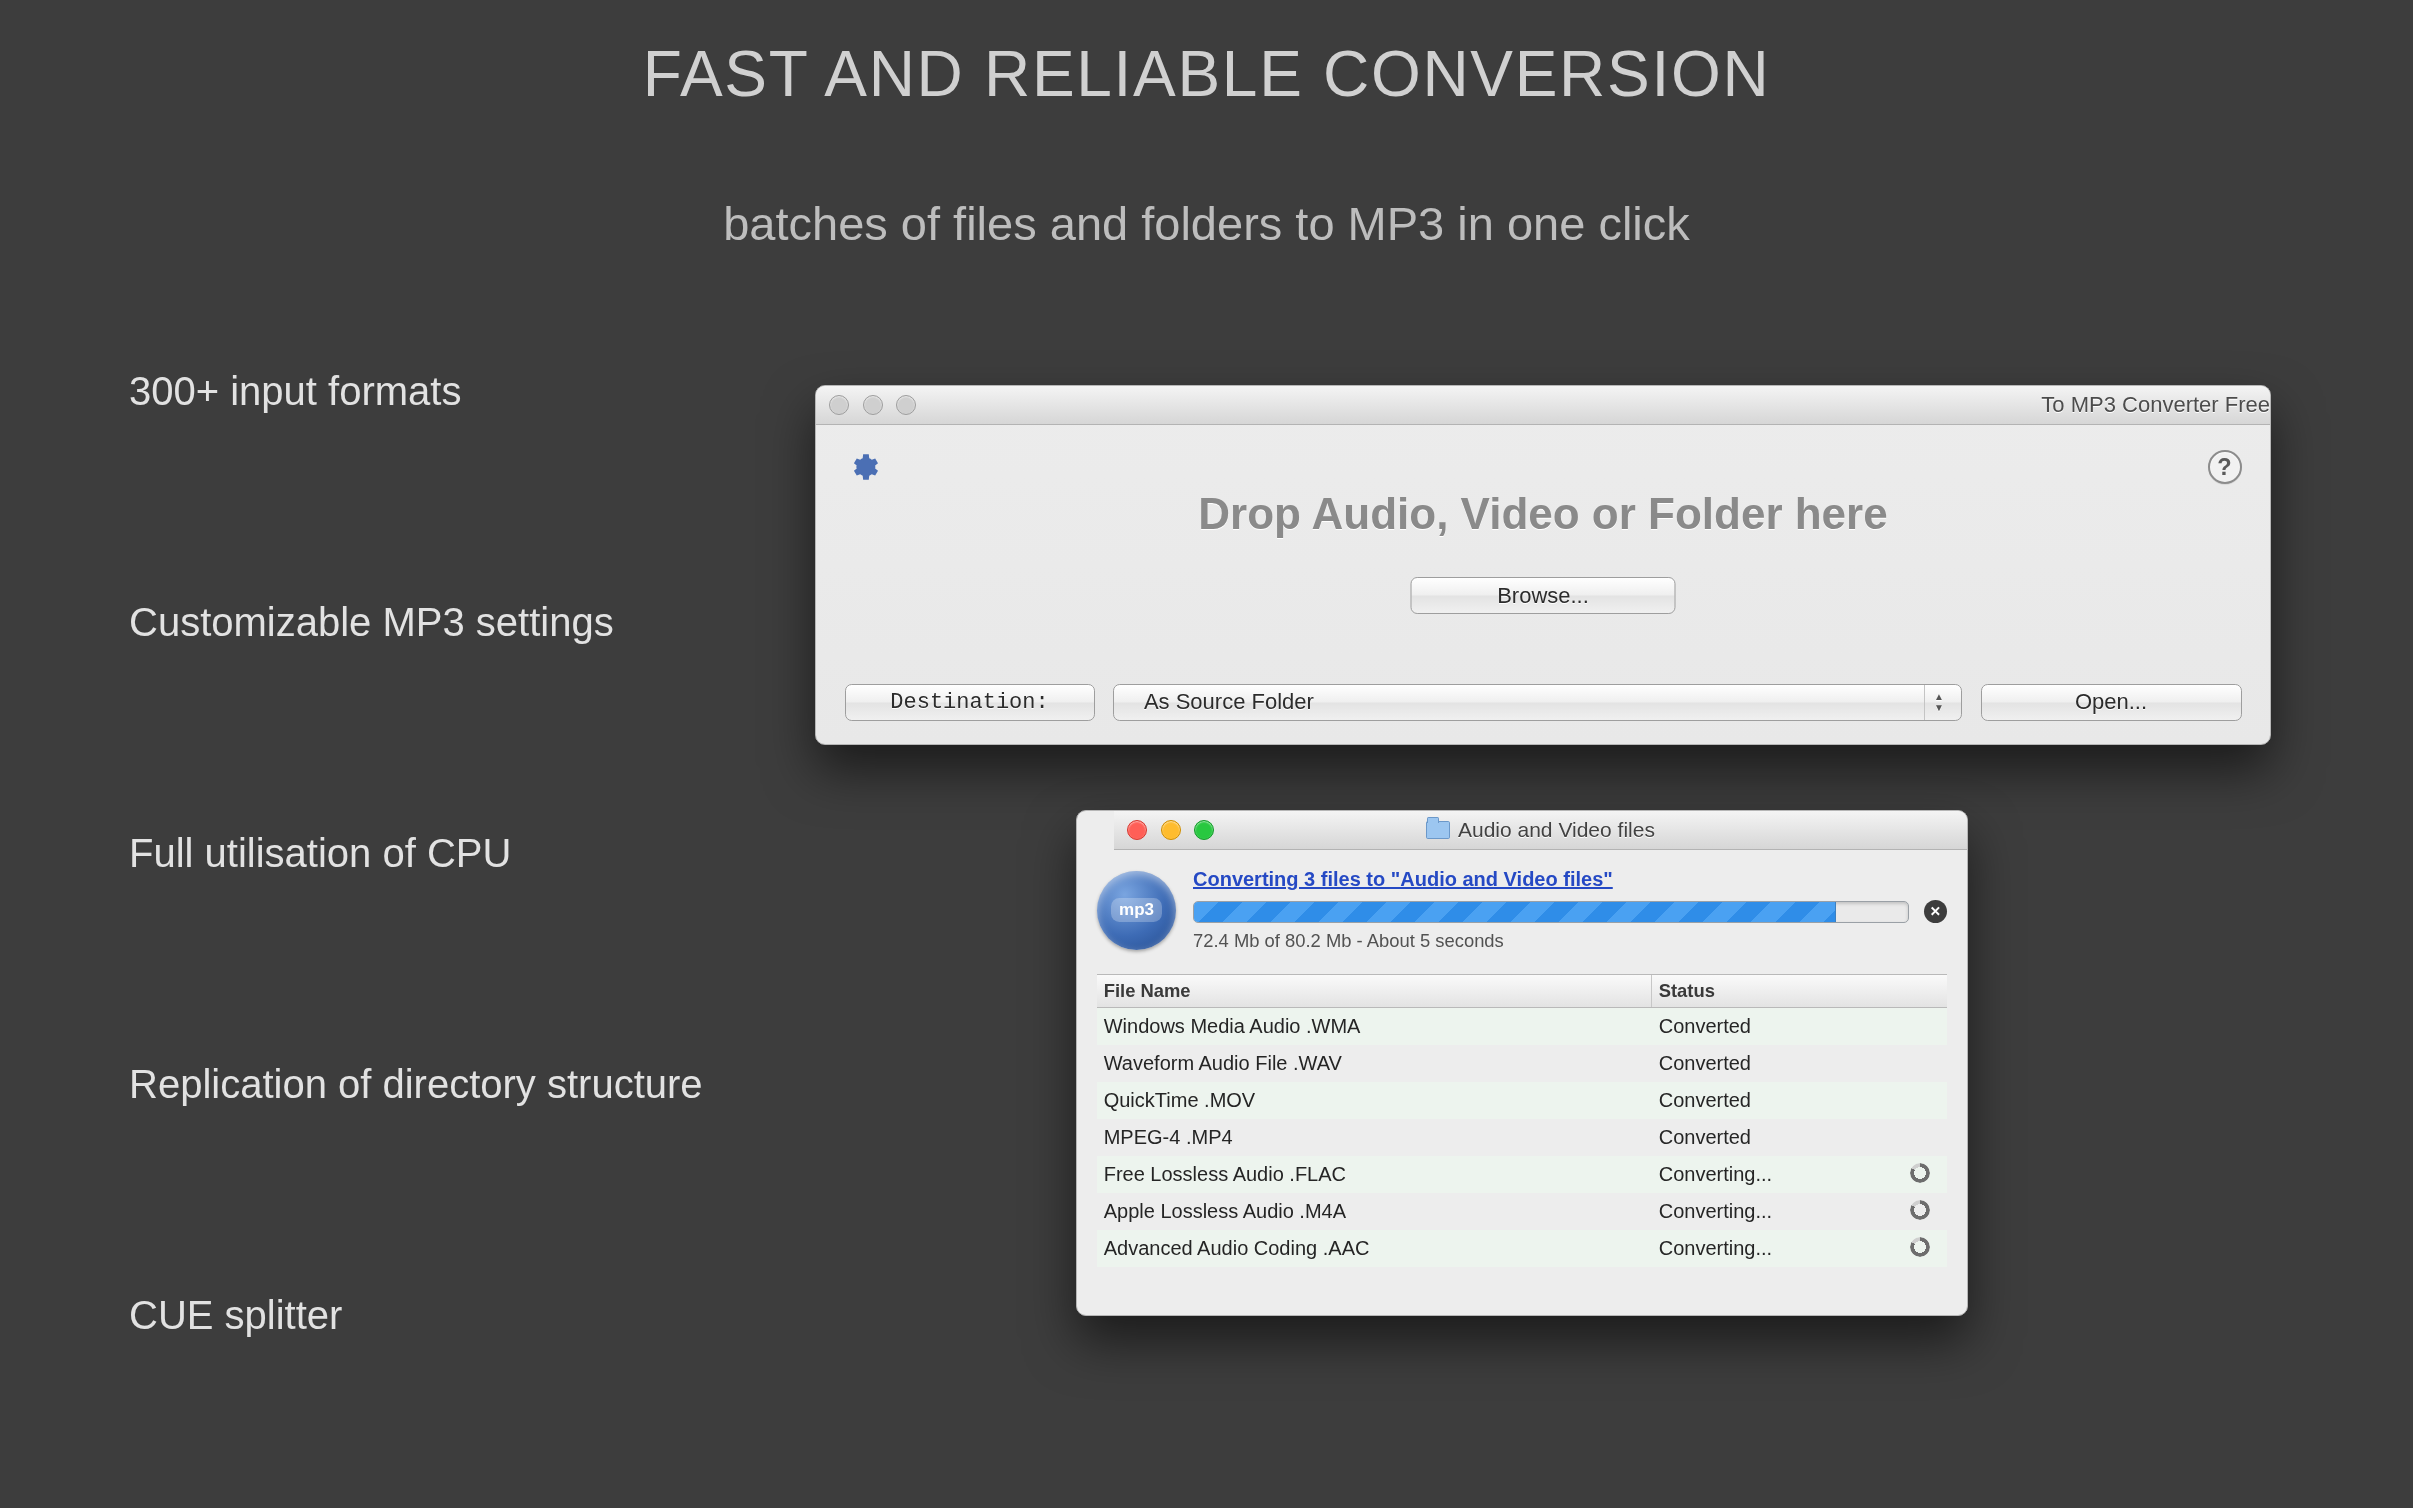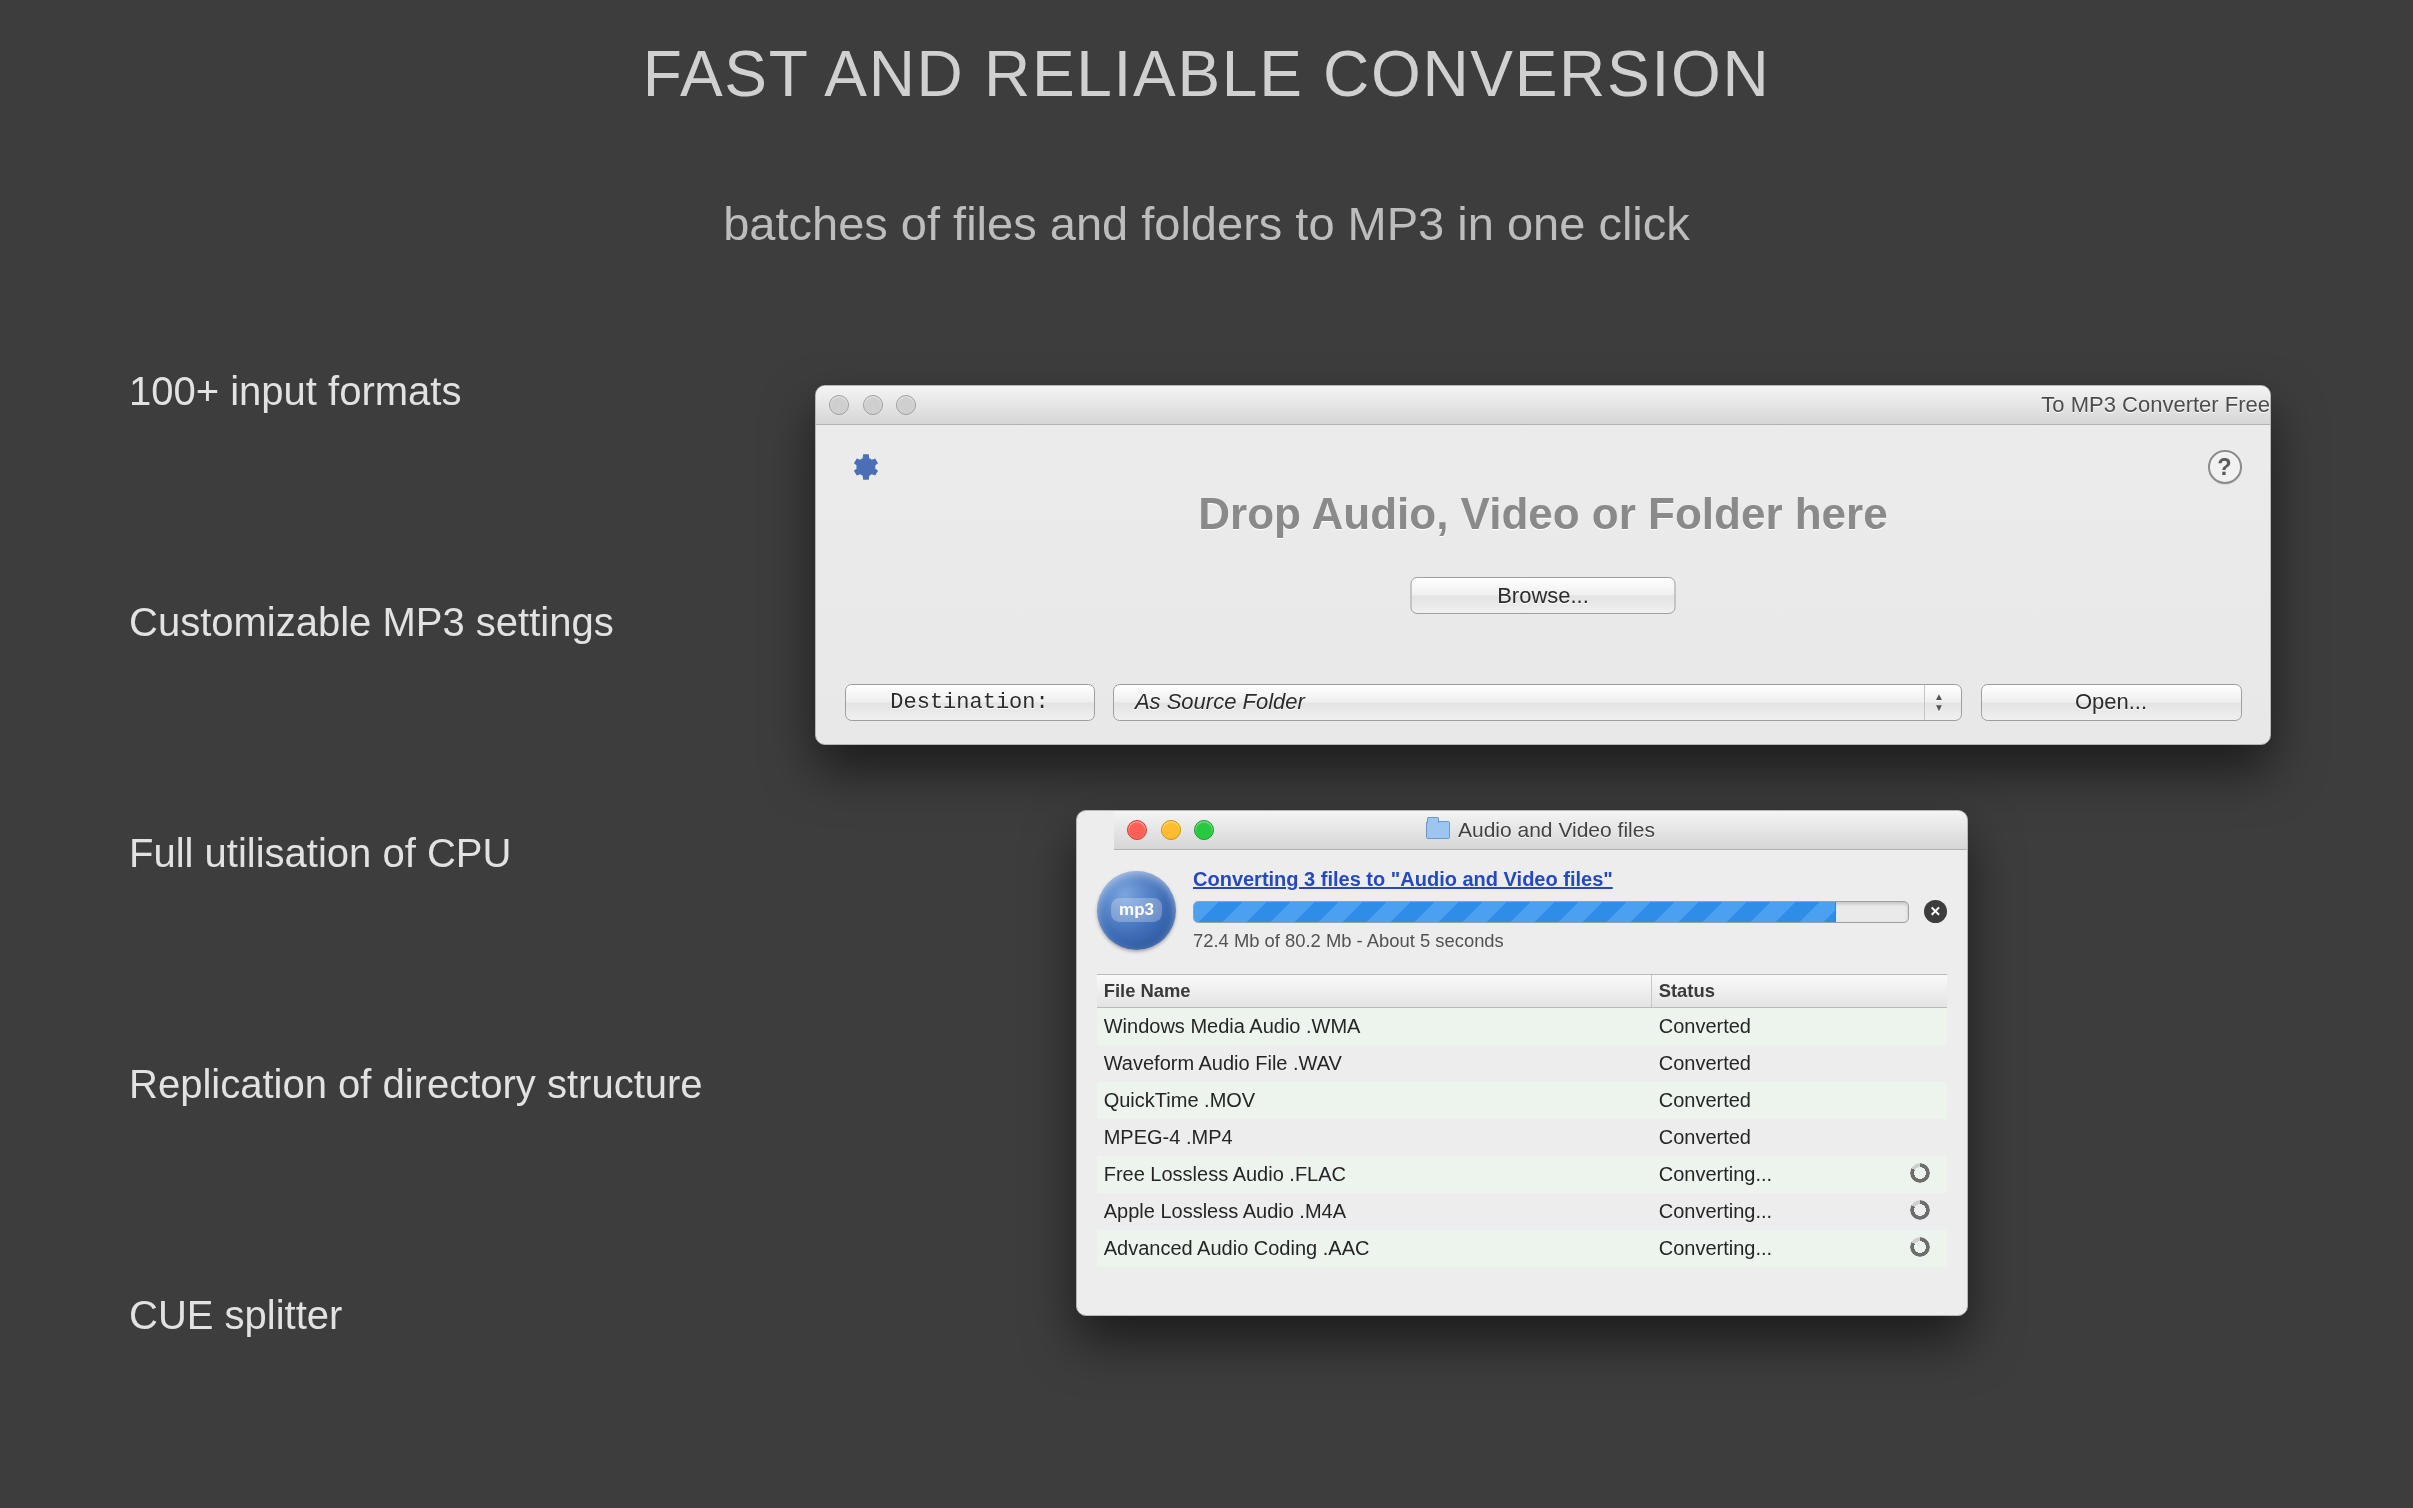--- a/index.html
+++ b/index.html
@@ -147,25 +147,24 @@
   .dest-btn { width: 250px; font-family: Liberation Mono, monospace; }
   .dest-select {
     flex: 1;
     height: 37px;
     border-radius: 6.7px;
     border: 0.8px solid #9e9e9e;
     background: linear-gradient(#ffffff,#efefef 49%,#e3e3e3 51%,#f0f0f0);
     position: relative;
     display: flex;
     align-items: center;
-    padding-left: 21px;
+    padding-left: 30px;
     font-size: 22px;
     color: #2c2c2c;
     text-shadow: 0 0.8px 0 #fff;
-    font-style: italic;
   }
   .dest-select .arrows {
     position: absolute; right: 8.4px; top: 0; bottom: 0;
     width: 28.5px;
     display: flex; flex-direction: column; align-items: center; justify-content: center;
     gap: 1.7px;
     border-left: 0.8px solid #c4c4c4;
     font-size: 10px; color: #555;
   }
   .open-btn { width: 261px; }
@@ -290,21 +289,21 @@
     margin-right: 10px;
   }
 </style>
 </head>
 <body>
 
 <div class="headline">FAST AND RELIABLE CONVERSION</div>
 <div class="subhead">batches of files and folders to MP3 in one click</div>
 
 <div class="feature-list">
-  <div class="feature">100+ input formats</div>
+  <div class="feature">300+ input formats</div>
   <div class="feature">Customizable MP3 settings</div>
   <div class="feature">Full utilisation of CPU</div>
   <div class="feature">Replication of directory structure</div>
   <div class="feature">CUE splitter</div>
 </div>
 
 <div class="window win-main">
   <div class="titlebar">
     <div class="traffic">
       <div class="tl"></div>

